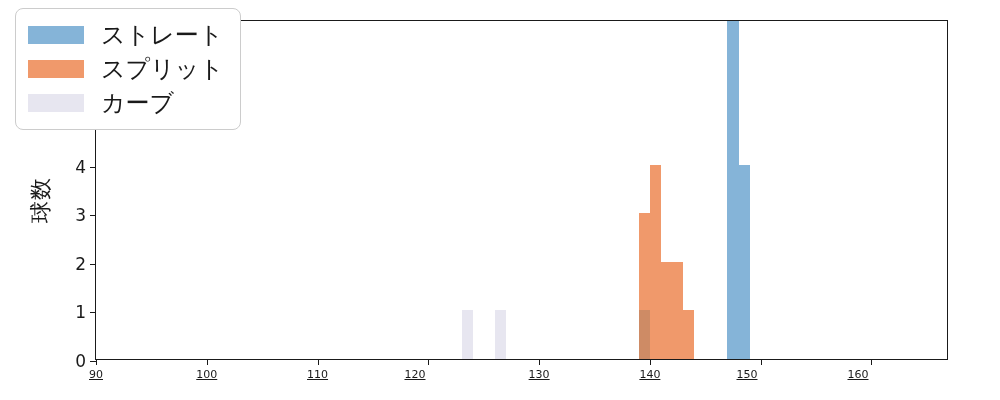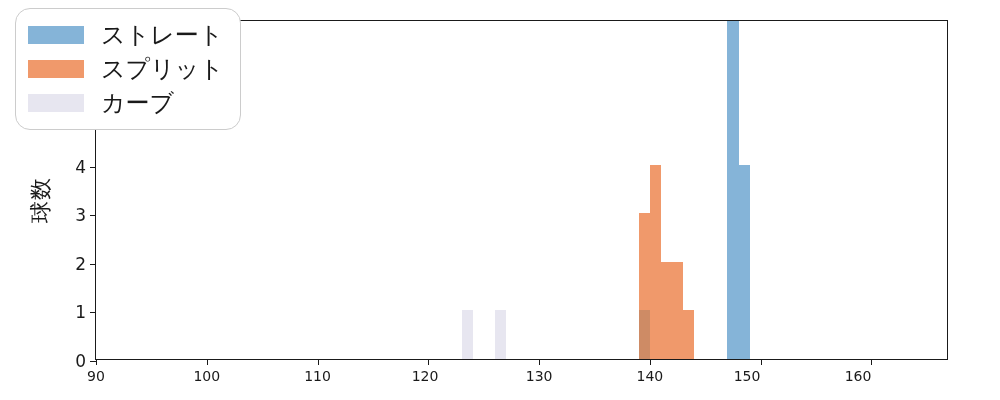--- a/index.html
+++ b/index.html
@@ -19,21 +19,21 @@
   .plot-area{position:absolute;left:0;top:0;right:0;bottom:0;overflow:hidden;}
 
   
   .bar{position:absolute;bottom:0;}
 
   
   .xtick{position:absolute;top:100%;width:0;border-left:1.6px solid #1a1a1a;height:6px;}
   .xticklabel{
     position:absolute;top:calc(100% + 9px);
     transform:translateX(-50%);
-    font-size:14px;color:#1a1a1a;white-space:nowrap;
+    font-size:11px;color:#1a1a1a;white-space:nowrap;text-decoration:underline;
   }
   .ytick{position:absolute;right:100%;height:0;border-top:1.6px solid #1a1a1a;width:6px;}
   .yticklabel{
     position:absolute;right:calc(100% + 10px);
     transform:translateY(-50%);
     font-size:17px;color:#1a1a1a;white-space:nowrap;
   }
 
   
   .ylabel{
@@ -44,21 +44,21 @@
     font-size:22px;color:#1a1a1a;white-space:nowrap;
     letter-spacing:1px;
   }
 
   
   .legend{
     position:absolute;
     left:15px;top:8px;
     background:#ffffff;
     border:1px solid #cccccc;
-    border-radius:15px;
+    border-radius:8px;
     padding:9px 16px 9px 12px;
     box-sizing:border-box;
   }
   .legend-row{display:flex;align-items:center;height:34px;}
   .legend-swatch{
     width:56px;height:18px;margin-right:17px;flex:0 0 auto;
   }
   .legend-label{font-size:24px;color:#1a1a1a;white-space:nowrap;line-height:1;}
 </style>
 </head>
@@ -82,21 +82,21 @@
         <div class="bar" style="left: 398.805px; width: 11.0779px; height: 48.5714px; background: rgb(231, 230, 240); mix-blend-mode: multiply;"></div>
       </div>
     <div id="xtick-layer">
         <div class="xtick" style="left: 0px;"></div>
         <div class="xticklabel" style="left: 0px;">90</div>
         <div class="xtick" style="left: 110.779px;"></div>
         <div class="xticklabel" style="left: 110.779px;">100</div>
         <div class="xtick" style="left: 221.558px;"></div>
         <div class="xticklabel" style="left: 221.558px;">110</div>
         <div class="xtick" style="left: 332.338px;"></div>
-        <div class="xticklabel" style="left: 329px;">120</div>
+        <div class="xticklabel" style="left: 319px;">120</div>
         <div class="xtick" style="left: 443.117px;"></div>
         <div class="xticklabel" style="left: 443.117px;">130</div>
         <div class="xtick" style="left: 553.896px;"></div>
         <div class="xticklabel" style="left: 553.896px; text-align: center;">140</div>
         <div class="xtick" style="left: 664.675px;"></div>
         <div class="xticklabel" style="left: 651px;">150</div>
         <div class="xtick" style="left: 775.455px;"></div>
         <div class="xticklabel" style="left: 762px;">160</div>
       </div>
     <div id="ytick-layer">

